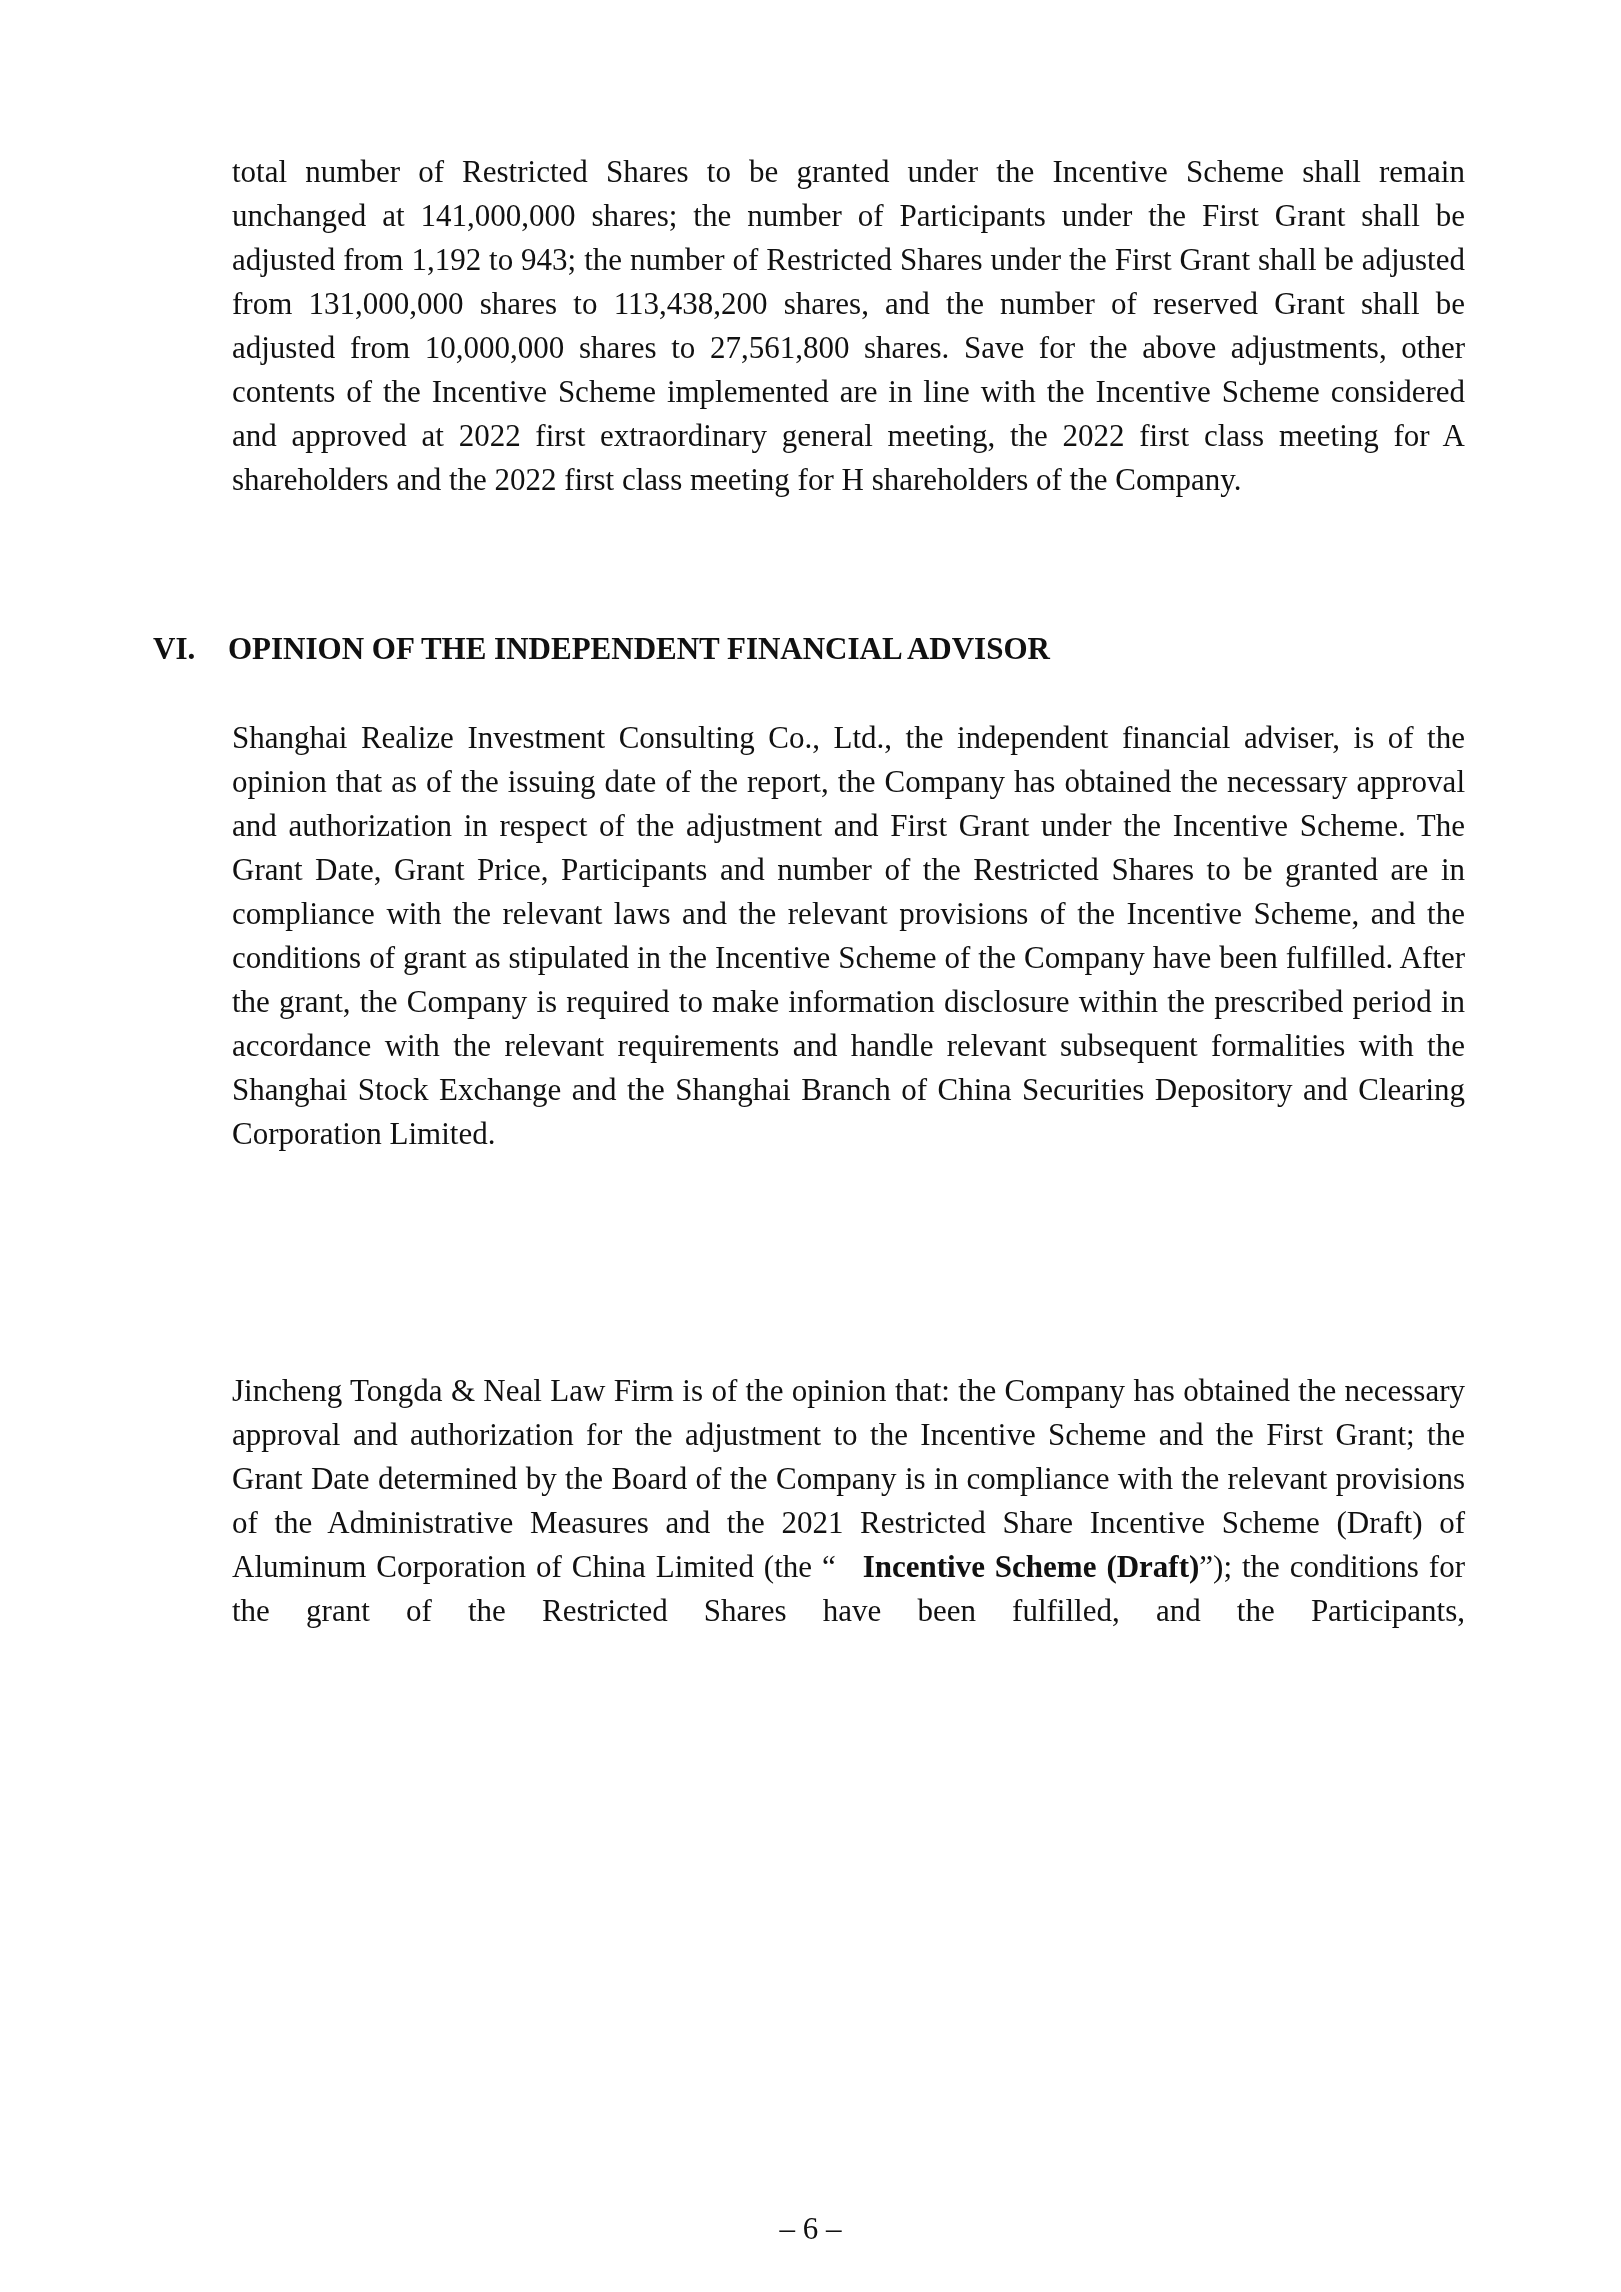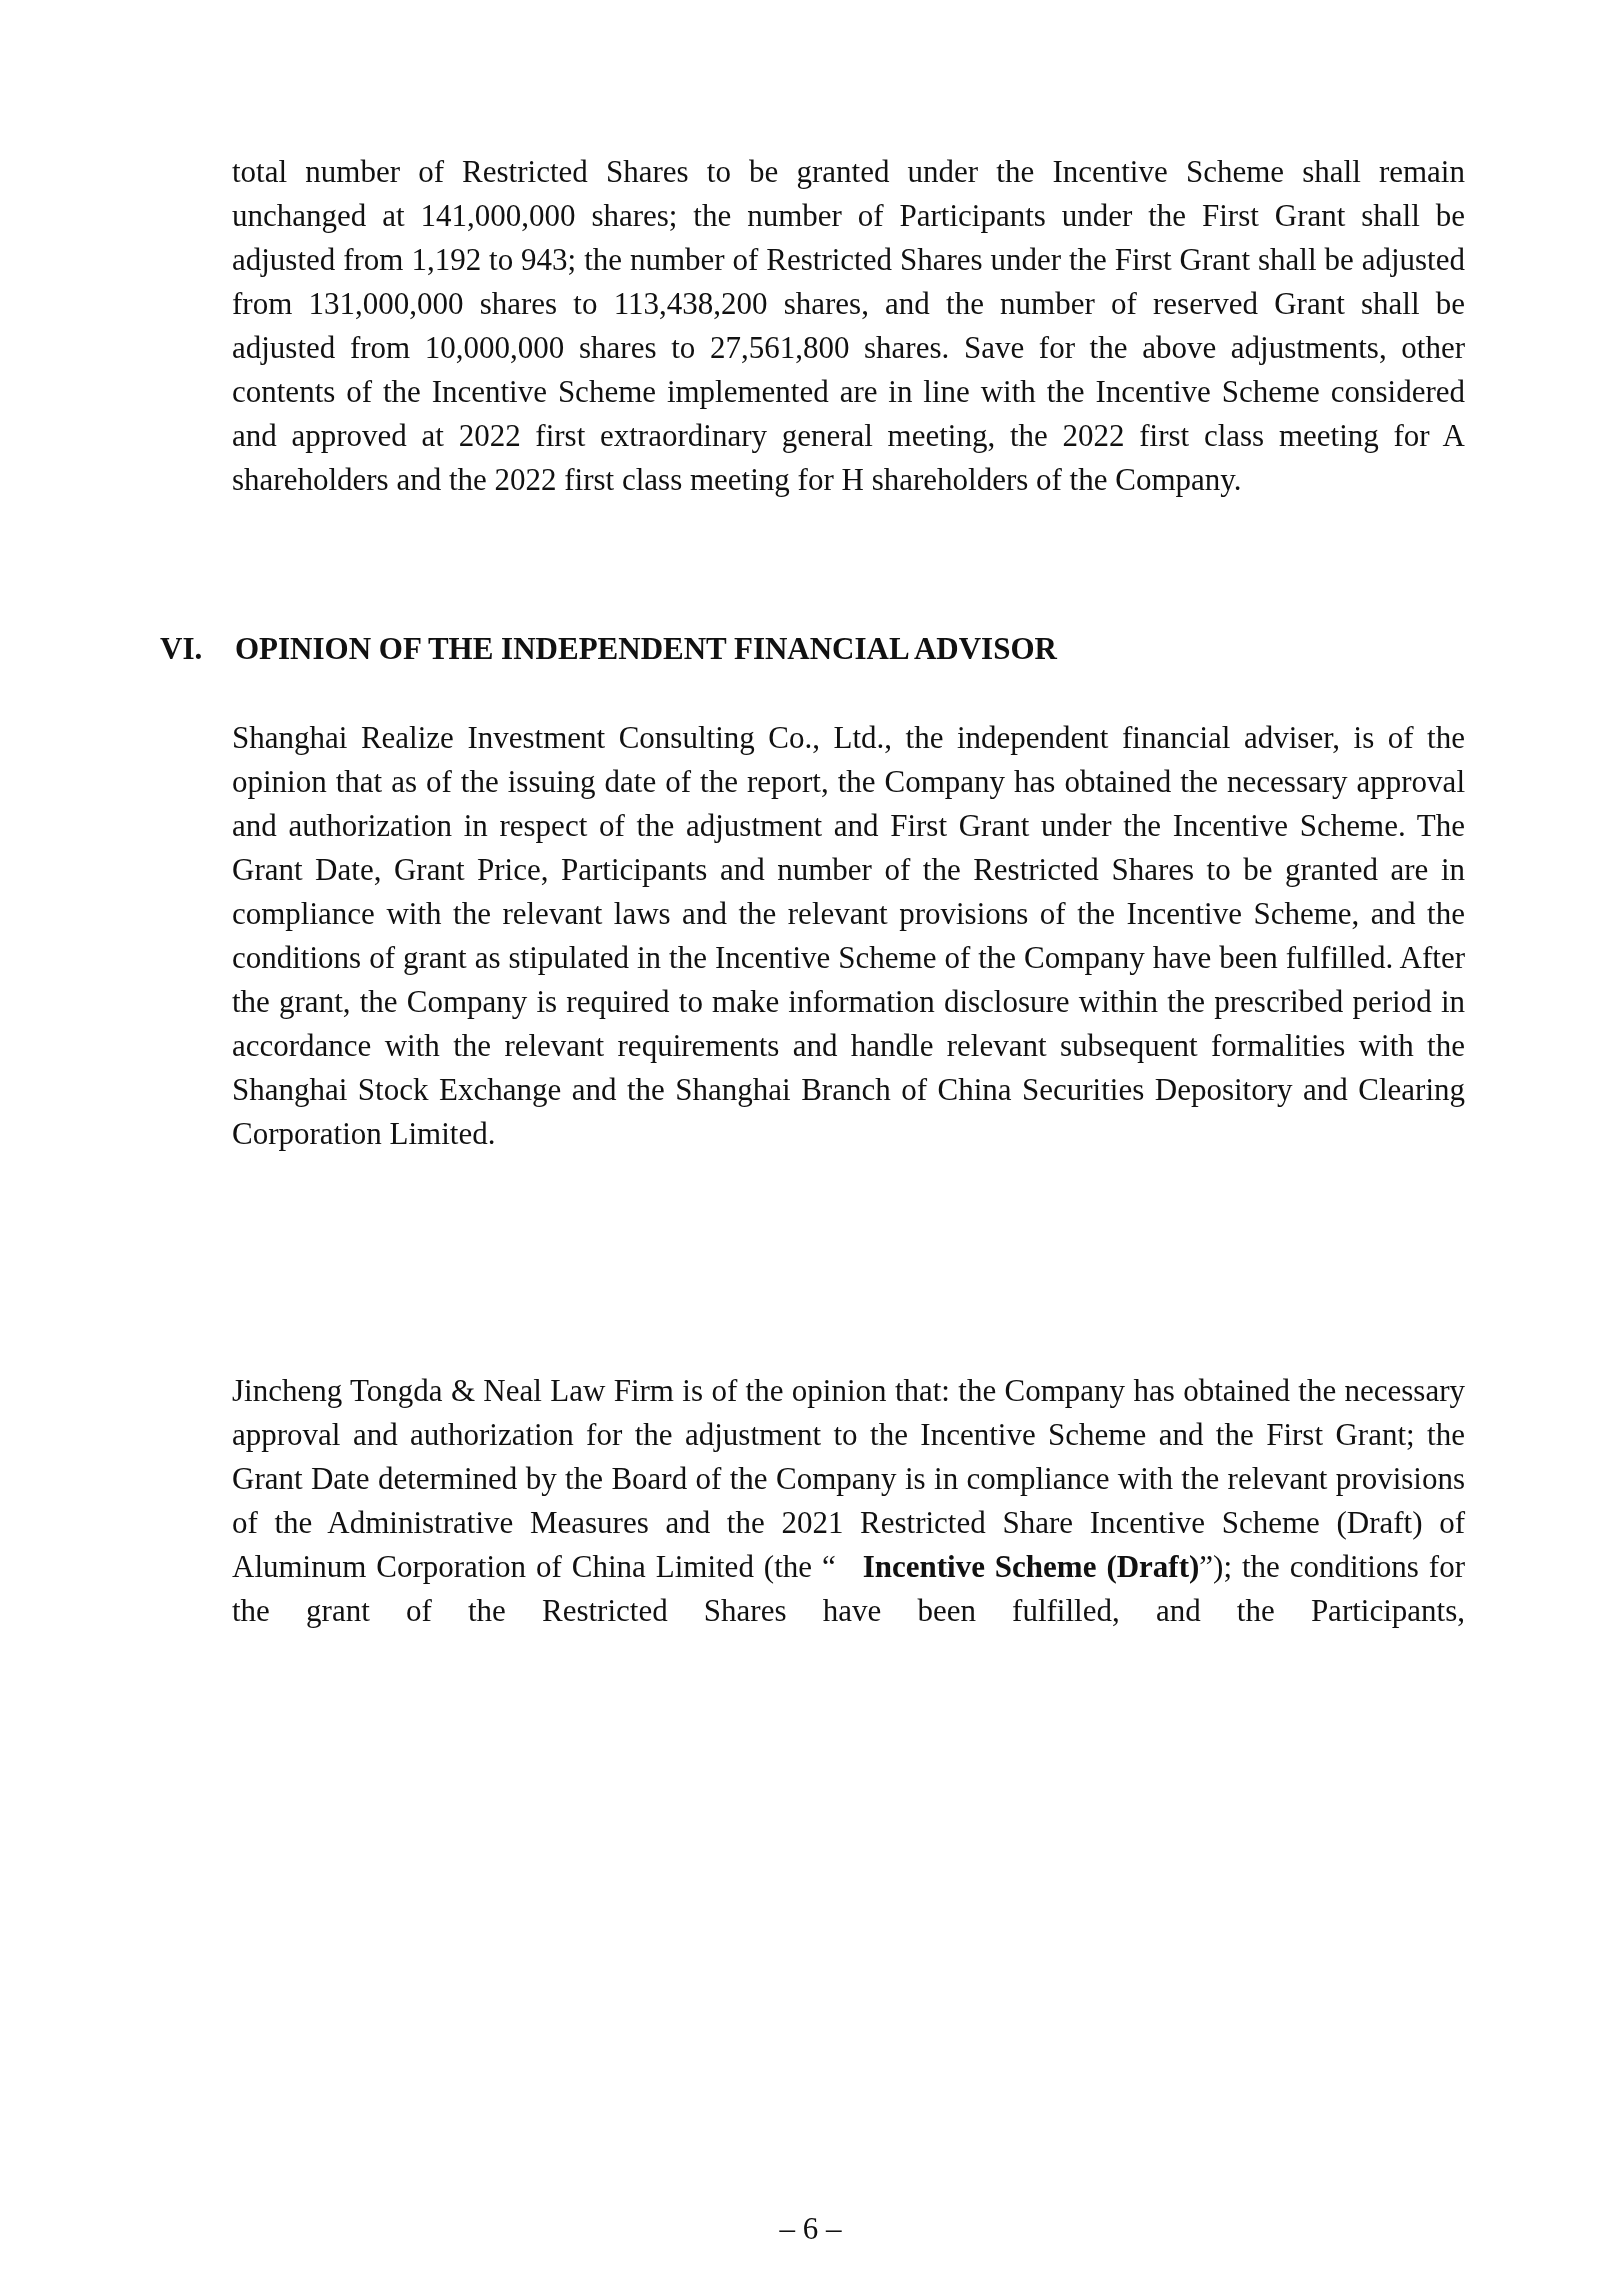--- a/index.html
+++ b/index.html
@@ -1,19 +1,19 @@
 <!DOCTYPE html>
 <html><head>
 <meta charset="utf-8">
 <style>
   html, body { margin: 0; padding: 0; background: #ffffff; }
   body { width: 1621px; height: 2293px; position: relative; overflow: hidden; }
   .page { position: absolute; left: 0; top: 0; width: 1621px; height: 1765px; background: #fff; color: #111; font-family: Liberation Serif, serif; }
   .para { position: absolute; left: 232px; width: 1233px; font-size: 31px; line-height: 44px; text-align: justify; text-align-last: left; margin: 0; }
-  .heading { position: absolute; left: 160px; width: 1313px; font-size: 31px; line-height: 44px; font-weight: bold; margin: 0; white-space: nowrap; }
+  .heading { position: absolute; left: 153px; width: 1313px; font-size: 31px; line-height: 44px; font-weight: bold; margin: 0; white-space: nowrap; }
   .heading .num { display: inline-block; width: 75px; }
   .footer { position: absolute; left: 0; width: 1621px; text-align: center; font-size: 31px; line-height: 44px; top: 2207px; }
   b { font-weight: bold; margin-left: 27px; }
 </style>
 </head>
 <body>
 
 <div class="page">
 
   <p class="para" style="top:150px;">total number of Restricted Shares to be granted under the Incentive Scheme shall remain unchanged at 141,000,000 shares; the number of Participants under the First Grant shall be adjusted from 1,192 to 943; the number of Restricted Shares under the First Grant shall be adjusted from 131,000,000 shares to 113,438,200 shares, and the number of reserved Grant shall be adjusted from 10,000,000 shares to 27,561,800 shares. Save for the above adjustments, other contents of the Incentive Scheme implemented are in line with the Incentive Scheme considered and approved at 2022 first extraordinary general meeting, the 2022 first class meeting for A shareholders and the 2022 first class meeting for H shareholders of the Company.</p>

